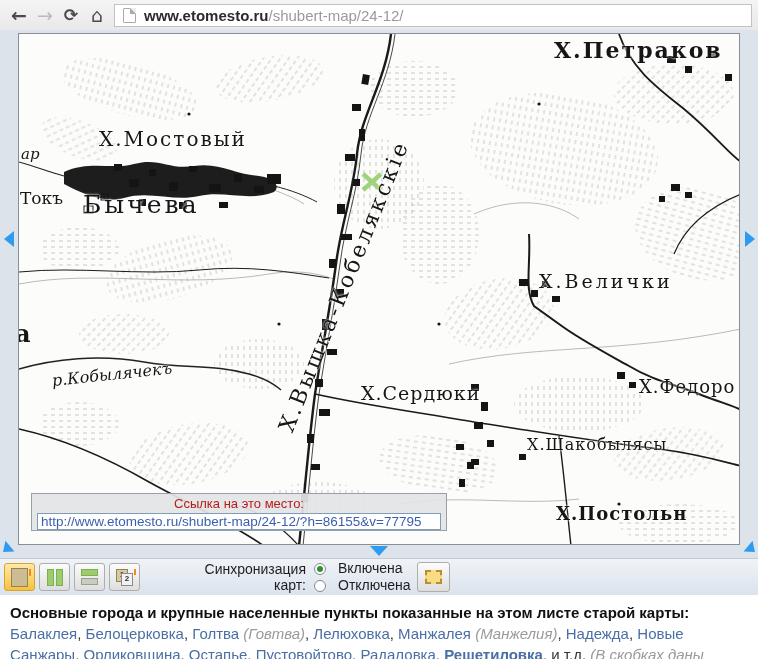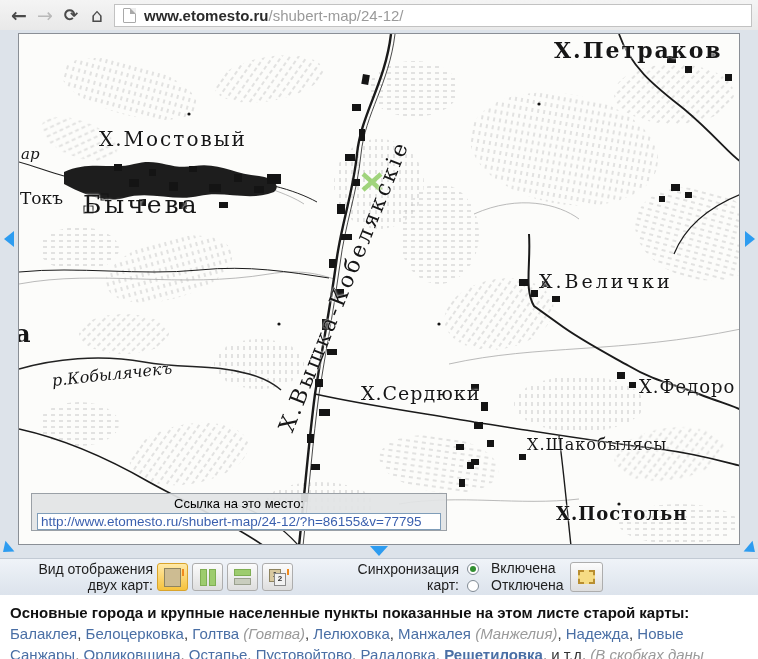--- a/index.html
+++ b/index.html
@@ -28,21 +28,21 @@
   .arr-dl{left:2px;bottom:2px;border-top:7px solid transparent;border-bottom:7px solid transparent;border-right:9px solid #2D9CF0;transform:rotate(-40deg);}
   .arr-dr{right:2px;bottom:2px;border-top:7px solid transparent;border-bottom:7px solid transparent;border-left:9px solid #2D9CF0;transform:rotate(40deg);}
 
   .ml{position:absolute;font-family:"DejaVu Serif","Liberation Serif",serif;color:#161616;white-space:nowrap;line-height:1.05;text-shadow:0 0 3px rgba(255,255,255,.9),0 0 2px rgba(255,255,255,.8);}
 
   .watermark{position:absolute;left:627px;top:444px;font-size:24px;font-weight:bold;font-family:"Liberation Sans",sans-serif;opacity:.85;letter-spacing:1px;}
   .watermark .ya-red{color:#E0261B;}
   .watermark .ya-gray{color:#4a4a4a;}
 
   .linkbox{position:absolute;left:12px;top:459px;width:416px;height:38px;background:rgba(226,228,229,.93);border:1px solid #9aa0a6;box-sizing:border-box;text-align:center;}
-  .linkbox-label{font-size:13px;color:#000000;margin-top:2px;}
+  .linkbox-label{font-size:13px;color:#b91c1c;margin-top:2px;}
   .linkbox input{display:block;width:404px;margin:2px auto 0;height:17px;border:1px solid #7F9DB9;font-size:13.5px;color:#3A5FAE;font-family:"Liberation Sans",sans-serif;padding:0 3px;box-sizing:border-box;background:#fff;}
 
   
   .controls{position:absolute;left:0;top:558px;width:758px;height:37px;background:linear-gradient(#EFF3F8,#DCE3EC);border-top:1px solid #C2CAD4;display:flex;align-items:center;box-sizing:border-box;font-size:14px;color:#1e1e1e;}
   .ctl-label{text-align:right;line-height:16px;}
   .lbl-view{width:145px;margin-left:8px;}
   .vbtn{width:31px;height:28px;margin-left:4px;border:1px solid #ADADAD;border-radius:3px;background:linear-gradient(#FCFCFC,#DEDEDE);display:flex;align-items:center;justify-content:center;padding:0;cursor:pointer;position:relative;}
   .vbtn.selected{background:linear-gradient(#FFE9A8,#F6C23D);border-color:#D9A42C;}
   .ic1{width:15px;height:17px;background:#CDBC92;border:1px solid #8E8460;position:relative;}
   .ic1:after{content:"";position:absolute;right:-4px;top:0;width:2px;height:7px;background:#F08A1D;}
@@ -249,21 +249,20 @@
 
 
       <div class="linkbox">
         <div class="linkbox-label">Ссылка на это место:</div>
         <input type="text" value="http://www.etomesto.ru/shubert-map/24-12/?h=86155&amp;v=77795" style="">
       </div>
     </div>
   </div>
 
   <div class="controls">
-    <div class="ctl-label lbl-view"><span>Вид отображения</span><br><span>двух карт:</span></div>
     <button class="vbtn selected">
         <span class="ic1"></span>
       </button>
     <button class="vbtn">
         <span class="ic2">
           <i></i>
           <i></i>
         </span>
       </button>
     <button class="vbtn">

